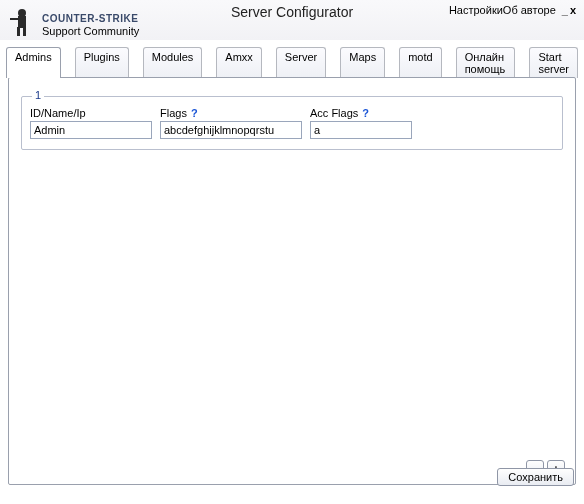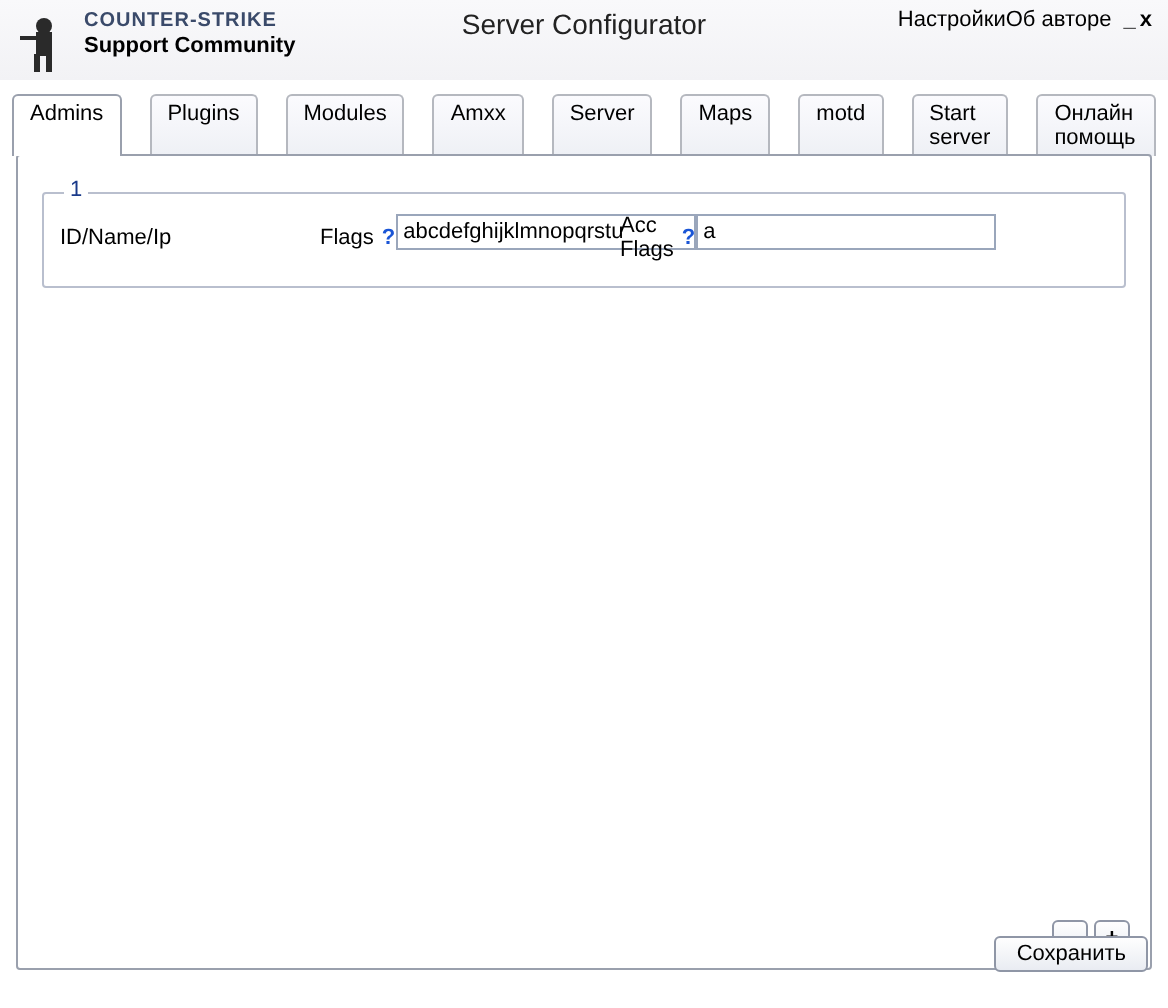--- a/index.html
+++ b/index.html
@@ -1,35 +1,35 @@
 <!DOCTYPE html>
 <html><head>
 <meta charset="utf-8">
 <style>
 html,body{margin:0;padding:0;font-family:Tahoma,Arial,sans-serif;font-size:11px;color:#000;background:#fff}
 .window{width:584px;height:504px;background:linear-gradient(to bottom,#f9f9fb 0%,#f2f2f5 40px,#fff 40px);box-sizing:border-box;position:relative}
 .header{height:40px;display:flex;align-items:center;padding:2px 6px 0 6px;box-sizing:border-box}
-.logo{display:flex;align-items:flex-start;gap:4px}
+.logo{display:flex;align-items:flex-end;gap:4px}
 .logo-icon{width:32px;height:32px}
 .logo-text{display:flex;flex-direction:column;line-height:12px}
 .logo-text .t1{color:#3a4a6a;font-weight:bold;font-size:10px;letter-spacing:0.5px}
-.logo-text .t2{color:#000;font-weight:bold;font-size:11px}
+.logo-text .t2{color:#000;font-weight:normal;font-size:11px}
 .top-title{position:absolute;left:50%;transform:translateX(-50%);top:4px;font-size:14px;color:#222}
 .top-links{position:absolute;right:8px;top:4px;display:flex;align-items:center;font-size:11px}
 .top-links span{cursor:pointer}
 .winbtns{display:flex;gap:2px;margin-left:6px;align-items:flex-start}
 .winbtns div{font-weight:bold;font-size:11px;line-height:10px;cursor:pointer}
 .tabs{display:flex;gap:14px;padding:0 6px;margin-top:6px}
 .tab{border:1px solid #b5b8bf;border-bottom:none;background:linear-gradient(to bottom,#fbfbfe,#eef0f5);padding:3px 8px 3px 8px;border-radius:3px 3px 0 0;font-size:11px;cursor:pointer;position:relative;top:1px}
 .tab.active{background:#fff;border-color:#9aa0ad;z-index:2;padding-bottom:4px}
 .panel{margin:0 8px 8px 8px;border:1px solid #9aa0ad;border-radius:2px;background:#fff;height:408px;position:relative;box-sizing:border-box;padding:12px 12px 28px 12px}
 .group{border:1px solid #b9bfce;border-radius:2px;padding:10px 8px 10px 8px;position:relative;margin-top:6px}
 .group-label{position:absolute;top:-8px;left:10px;background:#fff;padding:0 3px;color:#1a3a8a;font-size:11px}
 .row-inputs{display:flex;gap:8px}
-.col{display:flex;}
+.col{display:flex;flex-direction:column}
 .col label{font-size:11px;color:#000;margin-bottom:2px;display:flex;align-items:center;gap:4px}
 .help{color:#1a55d6;font-weight:bold;cursor:pointer;font-size:11px}
 input.field{border:1px solid #9aa6bb;background:#fff;height:18px;padding:0 3px;font-size:11px;font-family:Tahoma,Arial,sans-serif;box-sizing:border-box;outline:none}
 .col.id{width:122px}
 .col.pw{width:122px}
 .col.fl{width:142px}
 .col.af{width:102px}
 .panel-footer{position:absolute;right:10px;bottom:6px;display:flex;gap:3px}
 .sqbtn{border:1px solid #8f96a6;border-radius:3px;background:linear-gradient(to bottom,#fefefe,#e9ecf2);width:16px;height:16px;display:flex;align-items:center;justify-content:center;font-size:11px;font-weight:bold;cursor:pointer;line-height:1}
 .footer{position:absolute;right:10px;bottom:18px}
@@ -68,30 +68,31 @@
   </div>
 
   <div class="tabs" id="tabs">
       <div class="tab active">Admins</div>
       <div class="tab">Plugins</div>
       <div class="tab">Modules</div>
       <div class="tab">Amxx</div>
       <div class="tab">Server</div>
       <div class="tab">Maps</div>
       <div class="tab">motd</div>
+      <div class="tab">Онлайн помощь</div>
       <div class="tab">Start server</div>
-      <div class="tab">Онлайн помощь</div>
     </div>
 
   <div class="panel">
     <div class="group">
       <div class="group-label">1</div>
       <div class="row-inputs">
         <div class="col id">
           <label>ID/Name/Ip</label>
+          <input class="field" value="Admin" style="">
         </div>
         <div class="col fl">
           <label>
             <span>Flags</span>
             <span class="help">?</span>
           </label>
           <input class="field" value="abcdefghijklmnopqrstu" style="">
         </div>
         <div class="col af">
           <label>

